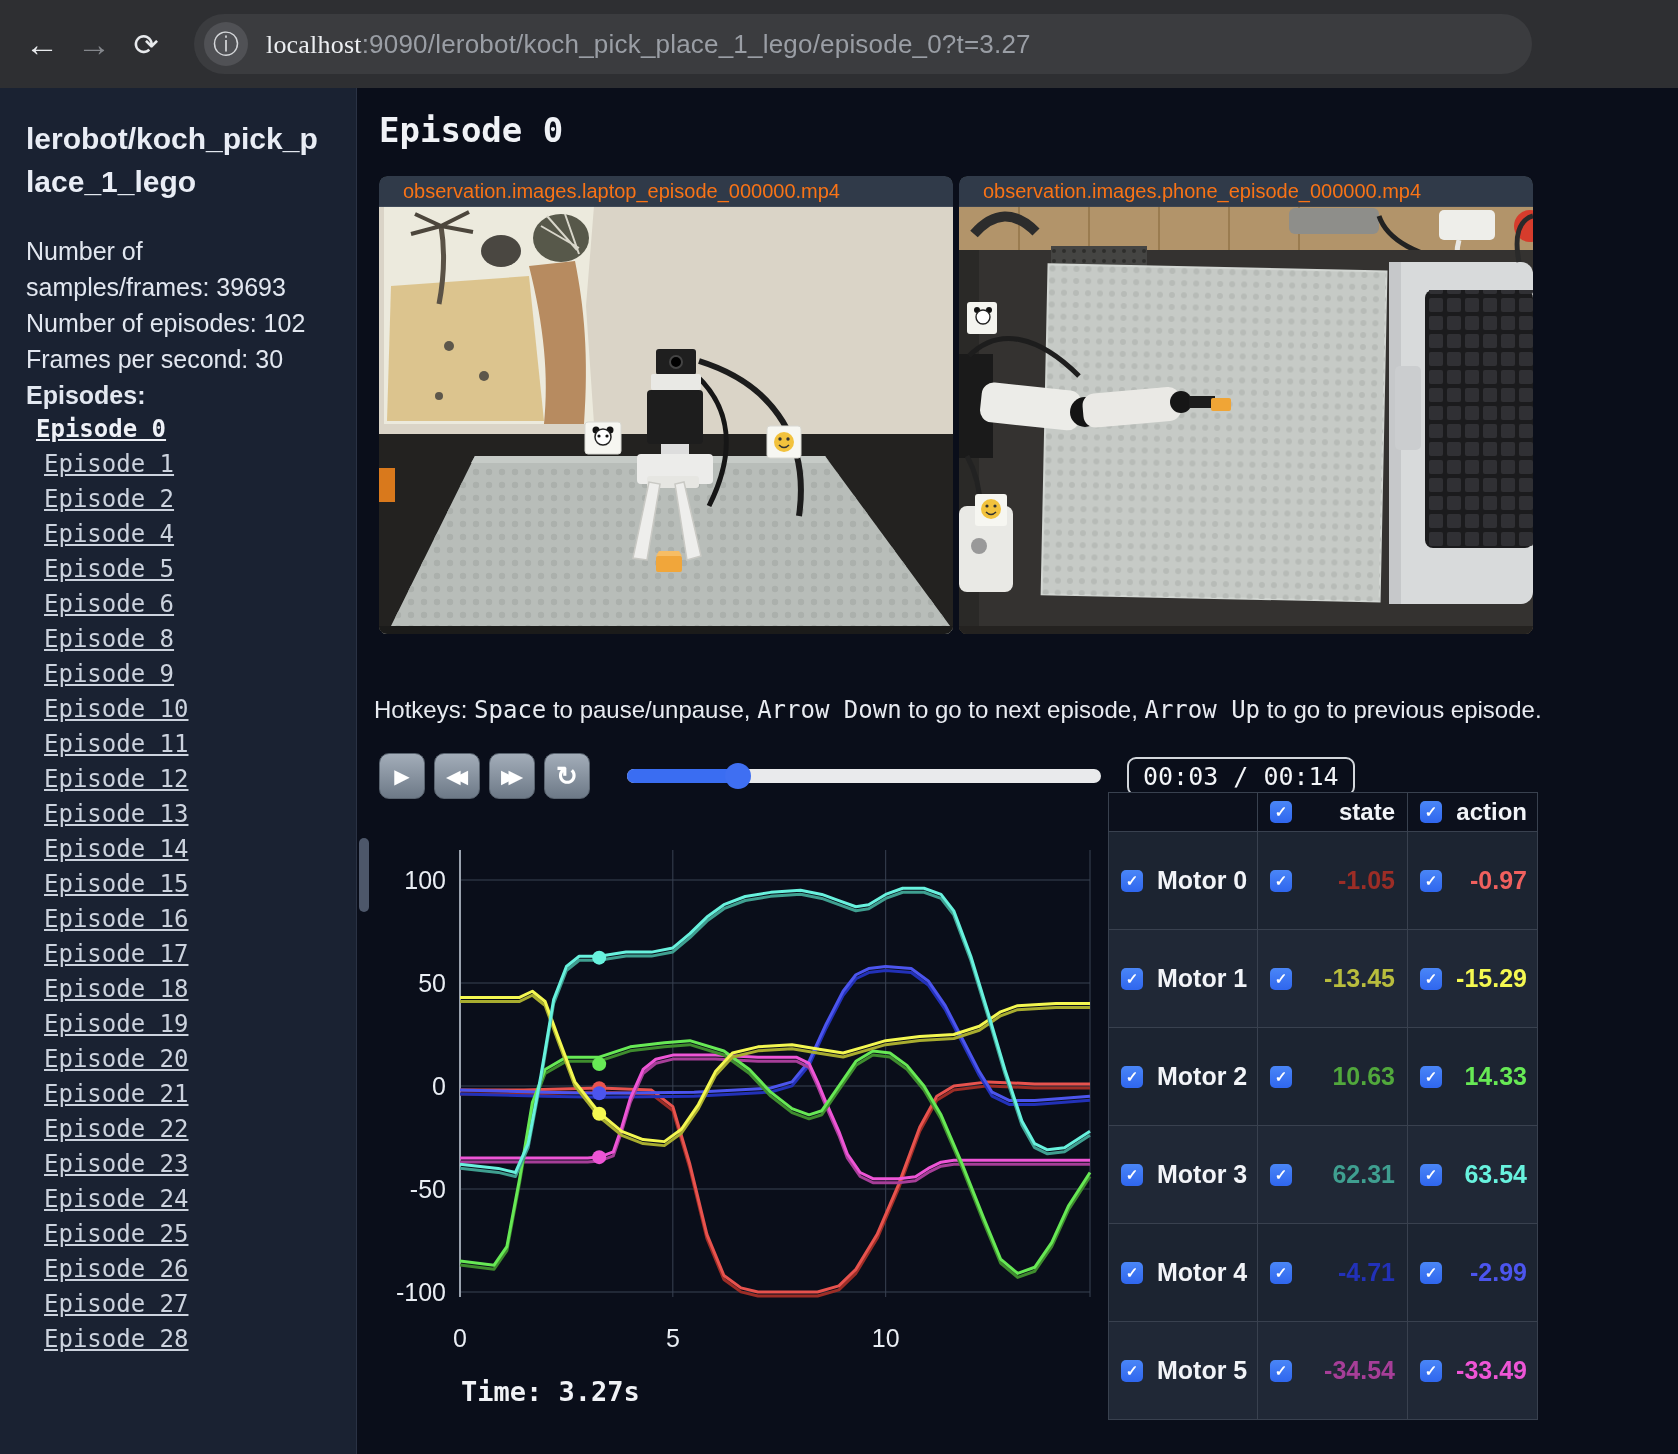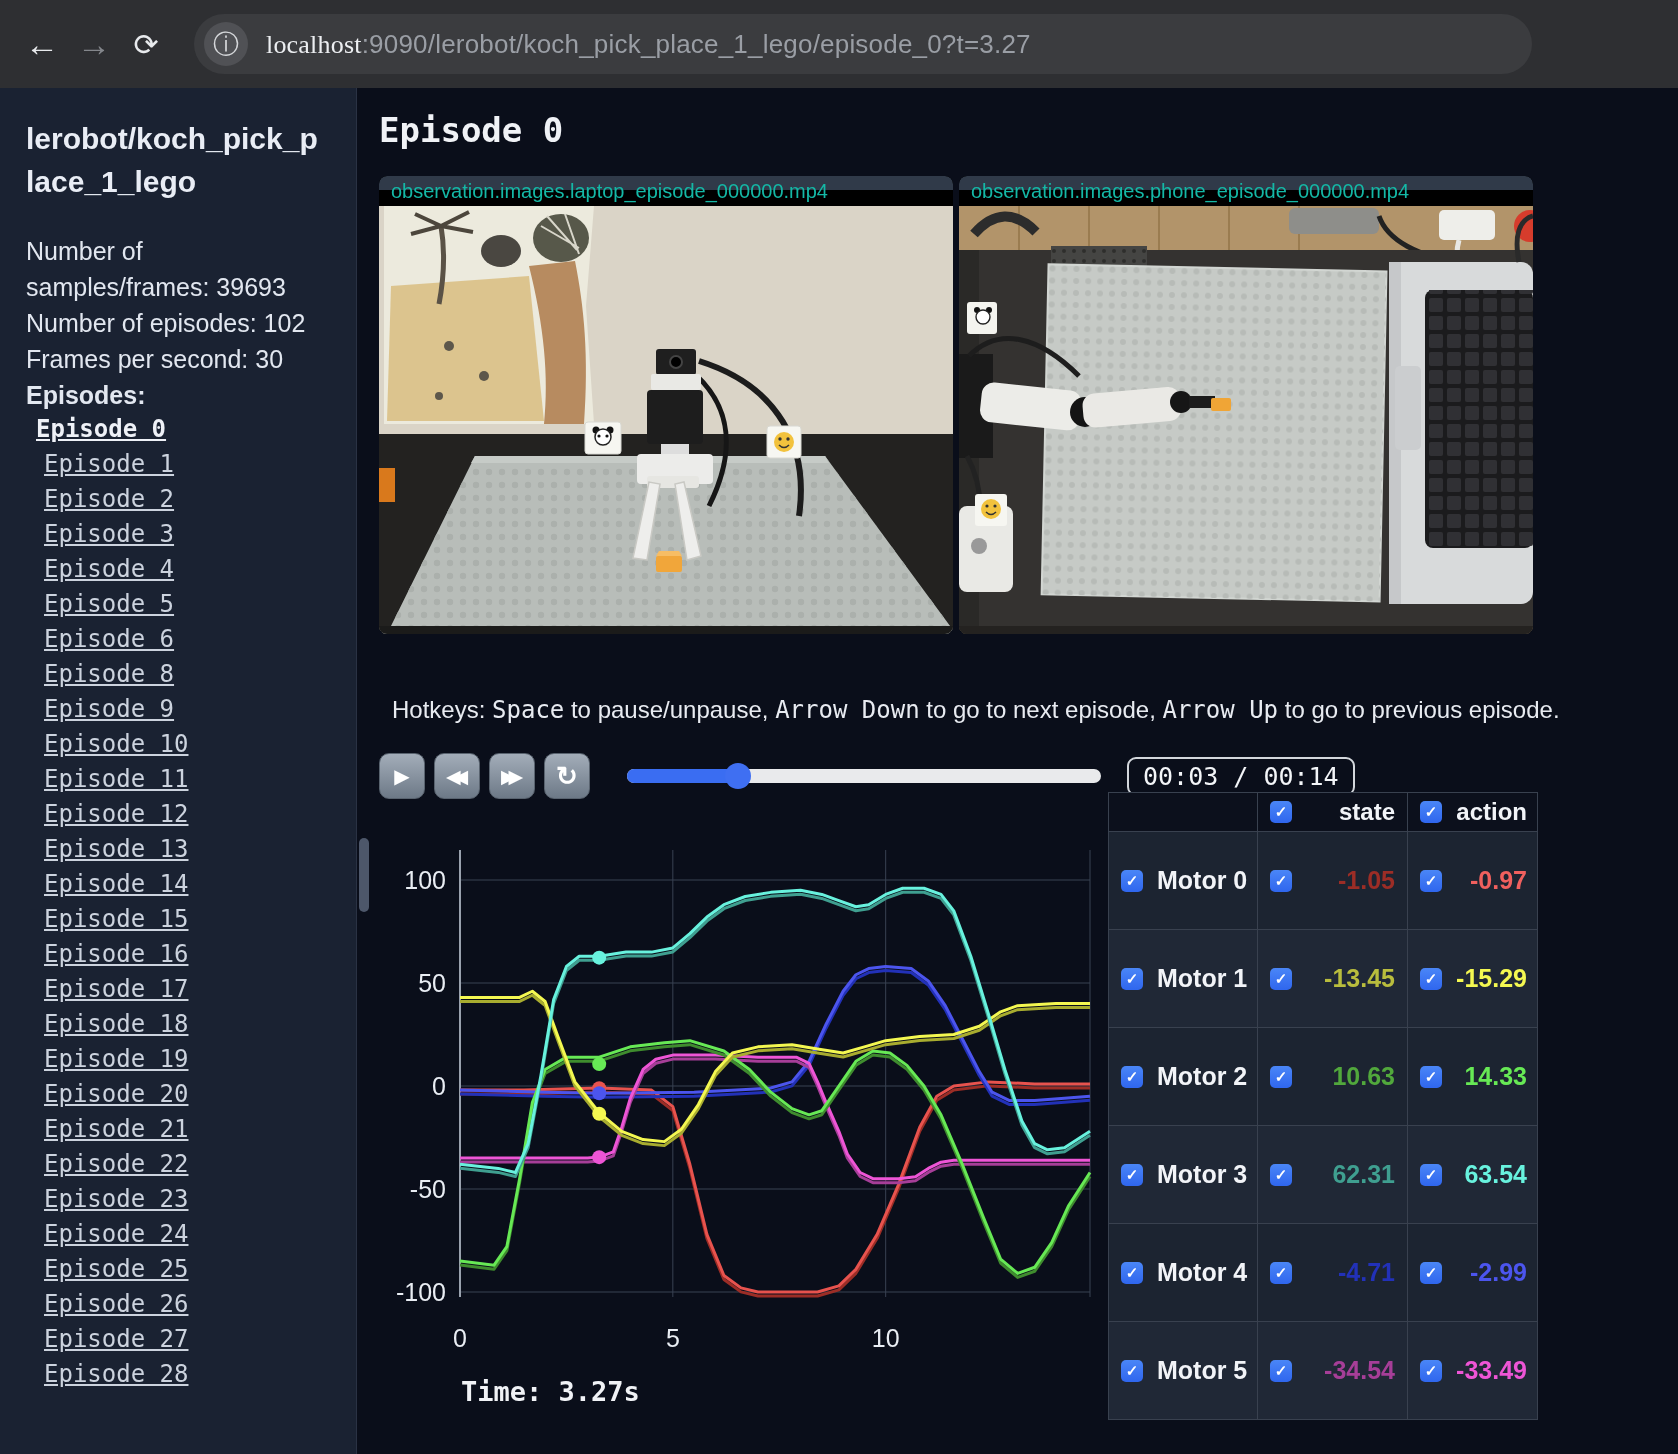--- a/index.html
+++ b/index.html
@@ -37,25 +37,25 @@
   .main { position:absolute; left:357px; top:88px; width:1321px; height:1366px; background:#0a0e1a; }
   .page-title { position:absolute; left:22px; top:22px; color:#f0f2f6; font-size:34px; font-weight:bold;
     font-family:"DejaVu Sans Mono", monospace; }
   .scroll-thumb { position:absolute; left:2px; top:750px; width:10px; height:74px; border-radius:5px;
     background:#4d576a; }
 
   .videos { position:absolute; left:22px; top:88px; display:flex; gap:6px; }
   .video-box { position:relative; width:574px; height:458px; border-radius:8px; overflow:hidden;
     background:#000; }
   .video-box svg.scene { position:absolute; left:0; top:30px; width:574px; height:428px; }
-  .vtitle { position:absolute; left:0; top:0; width:100%; height:14px; background:rgba(52,62,79,.93);
-    color:#14b8a6; font-size:20px; line-height:30px; padding-left:12px;
+  .vtitle { position:absolute; left:0; top:0; width:100%; height:31px; background:rgba(52,62,79,.93);
+    color:#f97316; font-size:20px; line-height:30px; padding-left:24px;
     border-radius:8px 8px 0 0; white-space:nowrap; }
 
-  .hotkeys { position:absolute; left:35px; top:608px; color:#e8ebf1; font-size:24px; white-space:nowrap; }
+  .hotkeys { position:absolute; left:17px; top:608px; color:#e8ebf1; font-size:24px; white-space:nowrap; }
   .hotkeys .k { font-family:"DejaVu Sans Mono", monospace; }
 
   .controls { position:absolute; left:22px; top:662px; height:52px; display:flex; align-items:center; }
   .pbtn { width:46px; height:46px; margin-right:9px; border-radius:10px;
     background:linear-gradient(180deg,#a3adb9,#6d7987); border:1px solid #59636f;
     color:#fff; display:flex; align-items:center; justify-content:center; cursor:pointer; }
   .pbtn span { font-size:20px; }
   .pbtn .dbl { letter-spacing:-7px; margin-right:7px; font-size:19px; }
   .pbtn .loop { font-size:26px; font-weight:bold; }
   .slider { position:relative; margin-left:28px; width:474px; height:14px; border-radius:7px;
@@ -106,21 +106,20 @@
   <div class="stats">
     <div>Number of samples/frames: 39693</div>
     <div>Number of episodes: 102</div>
     <div>Frames per second: 30</div>
     <div class="ep-label">Episodes:</div>
   </div>
   <div id="episode-list">
       <div class="ep-item"><a class="ep-link active">Episode 0</a></div>
       <div class="ep-item"><a class="ep-link">Episode 1</a></div>
       <div class="ep-item"><a class="ep-link">Episode 2</a></div>
-      <div class="ep-item"><a class="ep-link">Episode 3</a></div>
       <div class="ep-item"><a class="ep-link">Episode 4</a></div>
       <div class="ep-item"><a class="ep-link">Episode 5</a></div>
       <div class="ep-item"><a class="ep-link">Episode 6</a></div>
       <div class="ep-item"><a class="ep-link">Episode 8</a></div>
       <div class="ep-item"><a class="ep-link">Episode 9</a></div>
       <div class="ep-item"><a class="ep-link">Episode 10</a></div>
       <div class="ep-item"><a class="ep-link">Episode 11</a></div>
       <div class="ep-item"><a class="ep-link">Episode 12</a></div>
       <div class="ep-item"><a class="ep-link">Episode 13</a></div>
       <div class="ep-item"><a class="ep-link">Episode 14</a></div>

